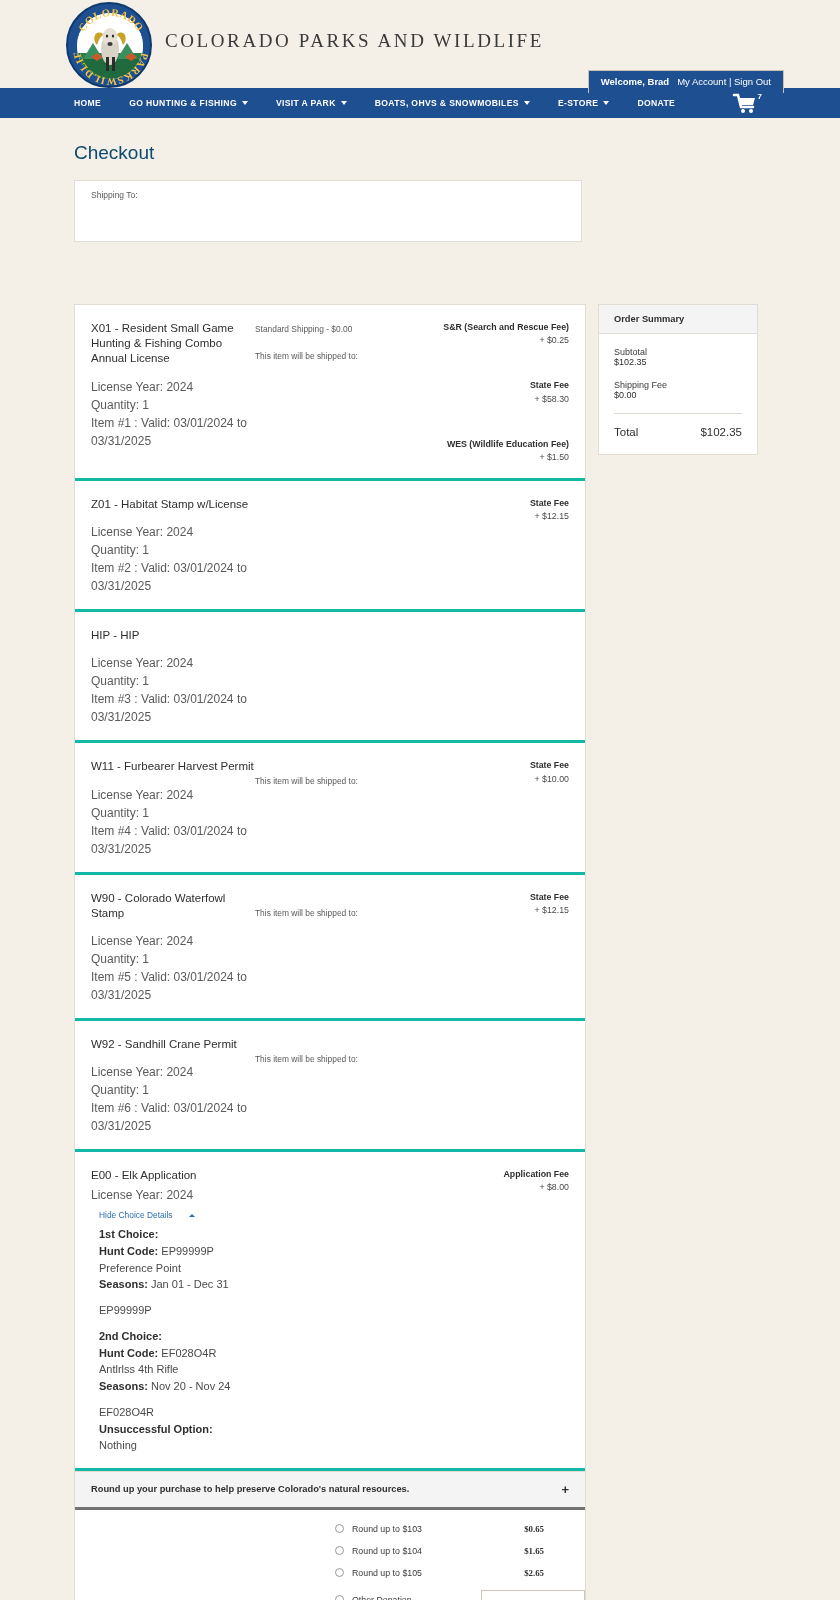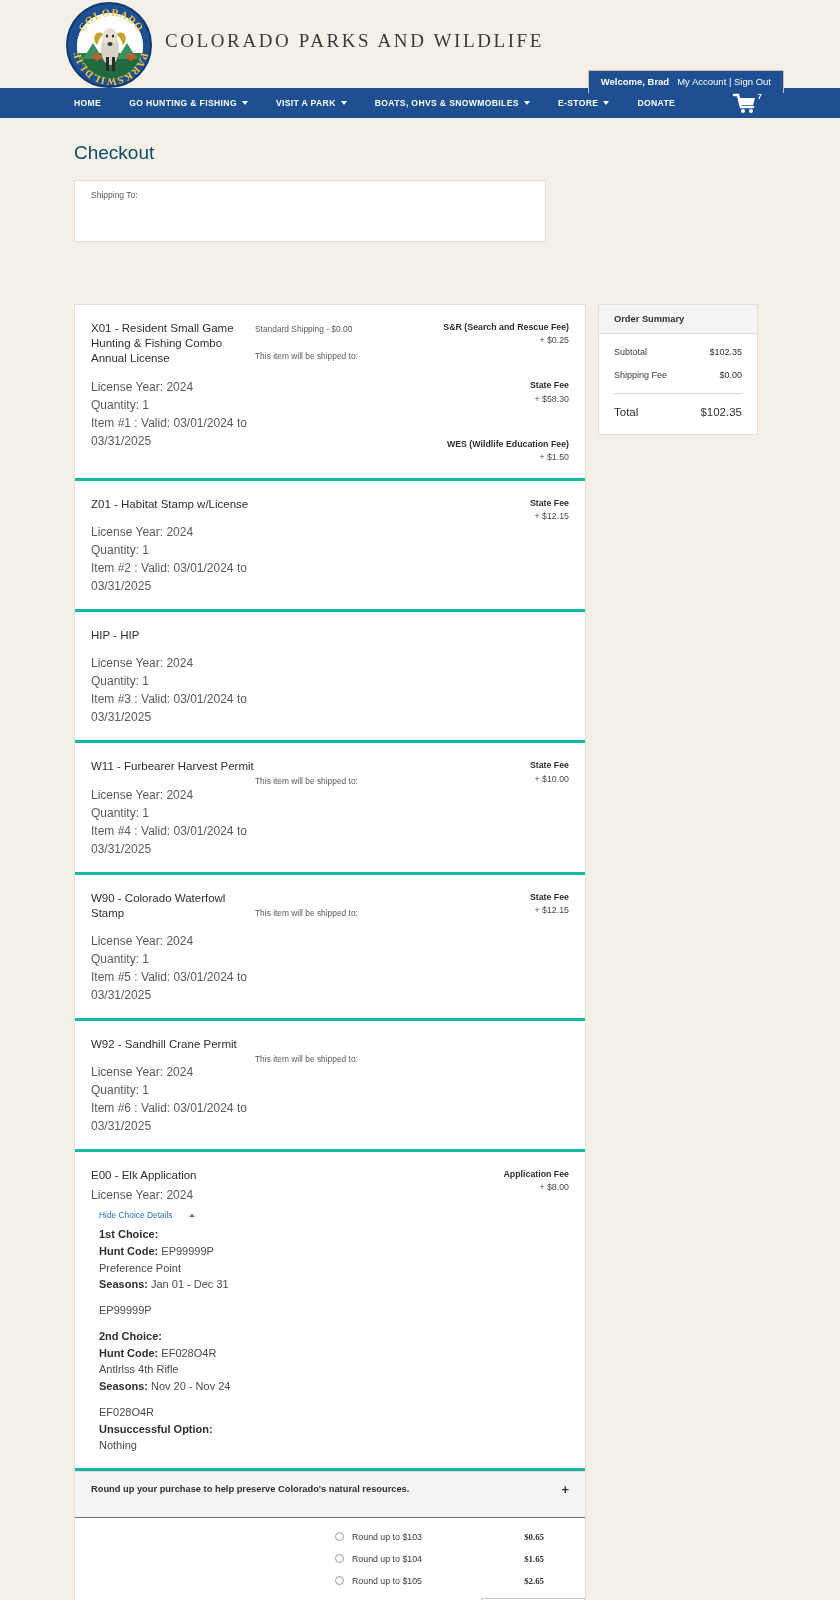--- a/index.html
+++ b/index.html
@@ -124,21 +124,21 @@
     color: #0c4a6e;
   }
   .content {
     position: relative;
     margin-top: 16px;
   }
 
   .shipping-box {
     position: absolute;
     left: 74px; top: 0;
-    width: 472px; height: 62px;
+    width: 508px; height: 62px;
     background: #ffffff;
     border: 1px solid #e2ddd3;
   }
   .shipping-box .lbl {
     font-size: 8.5px;
     color: #5a5a5a;
     padding: 9px 0 0 16px;
   }
 
   .cart-panel {
@@ -234,22 +234,22 @@
     line-height: 1.52;
     width: 300px;
   }
   .choice-body b { color: #2f2f2f; }
   .choice-body .sep { display: block; height: 9px; }
 
   
   .donate-head {
     background: #f4f4f4;
     border-top: 1px solid #e2ddd3;
-    border-bottom: 1px solid #737373;
-    padding: 10px 16px 20px 16px;
+    border-bottom: 3px solid #737373;
+    padding: 10px 16px 10px 16px;
     font-size: 9.3px;
     font-weight: bold;
     color: #2f2f2f;
     display: flex;
     justify-content: space-between;
     align-items: center;
   }
   .plus-icon { font-size: 13px; font-weight: bold; color: #2f2f2f; }
   .donate-body { padding: 14px 0 16px 0; }
   .don-row {
@@ -329,20 +329,21 @@
     font-weight: bold;
     color: #2f2f2f;
   }
   .order-body { padding: 13px 15px 16px 15px; }
   .order-row {
     display: flex;
     justify-content: space-between;
     font-size: 9px;
     color: #3a3a3a;
     margin-bottom: 13px;
+    flex-direction: column;
   }
   .order-row .val { color: #2f2f2f; }
   .order-div {
     height: 1px;
     background: #ddd8ce;
     margin: 4px 0 12px 0;
   }
   .order-total {
     display: flex;
     justify-content: space-between;

